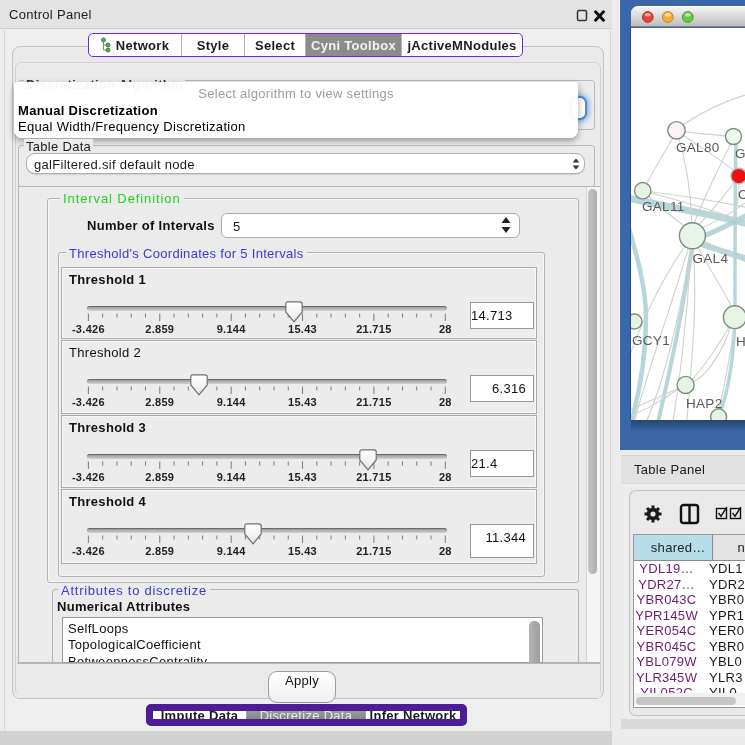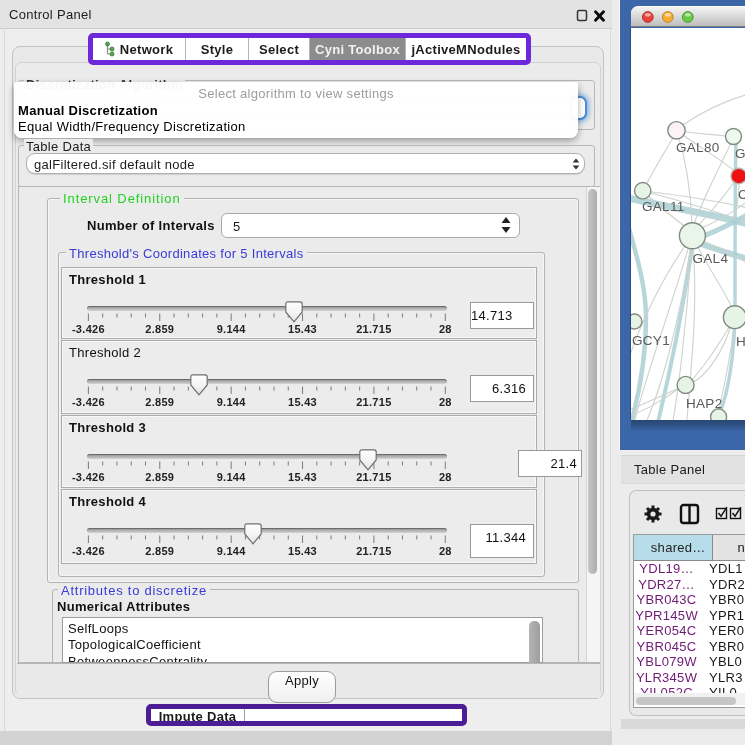--- a/index.html
+++ b/index.html
@@ -21,21 +21,21 @@
     <path d="M21.5 3.8 L29.5 12.2 M29.5 3.8 L21.5 12.2" stroke="#0a0a0a" stroke-width="2.9" stroke-linecap="round"></path>
   </svg>
 
   <div class="abs" style="left:4px;top:28px;width:1px;height:703px;background:#d8d8d8;"></div>
   <div class="abs" style="left:610px;top:28px;width:1px;height:703px;background:#d8d8d8;"></div>
 
   <div class="abs" style="left:12px;top:46px;width:590px;height:651px;background:#e9e9e9;border:1px solid #c3c3c3;border-radius:8px;"></div>
 
   <div class="abs" style="left:15px;top:62px;width:584px;height:632px;background:#ebebeb;border:1px solid #d2d2d2;border-radius:6px;"></div>
 
-  <div class="abs" style="left:88px;top:33px;width:433px;height:22px;background:#fff;border:5px solid #6d28d9;border-radius:5px;overflow:hidden;display:flex;">
+  <div class="abs" style="left:88px;top:33px;width:433px;height:22px;background:#fff;border:1px solid #6d28d9;border-radius:5px;overflow:hidden;display:flex;">
     <div style="width:92px;height:100%;border-right:1px solid #b5b5b5;display:flex;align-items:center;justify-content:center;">
       <svg width="10" height="16" viewBox="0 0 10 16" style="margin-right:5px;">
         <path d="M2.5 3 L2.5 13 M2.5 8 L7 8 M2.5 13 L7 13" stroke="#8a8a8a" stroke-width="1.2" fill="none"></path>
         <circle cx="2.5" cy="3" r="2" fill="#55a855" stroke="#2d7a2d" stroke-width="0.8"></circle>
         <circle cx="7" cy="8" r="2" fill="#55a855" stroke="#2d7a2d" stroke-width="0.8"></circle>
         <circle cx="7" cy="13" r="2" fill="#55a855" stroke="#2d7a2d" stroke-width="0.8"></circle>
       </svg>
       <span class="t13" style="font-weight:bold;">Network</span>
     </div>
     <div class="t13" style="width:62px;height:100%;border-right:1px solid #b5b5b5;display:flex;align-items:center;justify-content:center;font-weight:bold;">Style</div>
@@ -220,21 +220,21 @@
       <svg class="abs" style="left:359.2096px;top:449px;" width="18" height="22" viewBox="0 0 18 22">
     <path d="M 3 0.8 L 15 0.8 Q 17.2 0.8 17.2 3 L 17.2 11 L 9 20.8 L 0.8 11 L 0.8 3 Q 0.8 0.8 3 0.8 Z" fill="url(#g3)" stroke="#6f6f6f" stroke-width="1.2"></path>
     <defs>
           <linearGradient id="g3" x1="0" y1="0" x2="0" y2="1">
       <stop offset="0" stop-color="#ffffff"></stop>
             <stop offset="0.6" stop-color="#f2f2f2"></stop>
             <stop offset="1" stop-color="#e0e0e0"></stop>
     </linearGradient>
         </defs>
   </svg>
-      <div class="abs" style="left:470px;top:450px;width:64px;height:27px;background:#fff;border:1px solid #999;box-sizing:border-box;text-align:right;font-size:13px;line-height:25px;color:#111;padding-right:4px;margin-left:48px;">21.4</div>
+      <div class="abs" style="left:470px;top:450px;width:64px;height:27px;background:#fff;border:1px solid #999;box-sizing:border-box;font-size:13px;line-height:25px;color:#111;padding-right:4px;">21.4</div>
       <div class="abs" style="left:61px;top:489px;width:476px;height:75px;background:#ececec;border:1px solid #ababab;box-shadow:inset 0 0 0 1px #f8f8f8;box-sizing:border-box;"></div>
       <div class="abs" style="left:69px;top:494px;font-size:13px;font-weight:bold;color:#111;">Threshold 4</div>
       <div class="abs" style="left:87px;top:527.5px;width:360px;height:5px;border-radius:3px;background:linear-gradient(#9a9a9a,#d5d5d5);border-top:1px solid #6a6a6a;box-sizing:border-box;"></div>
       <svg class="abs" style="left:61px;top:535px;" width="476" height="9" viewBox="0 0 476 9">
         <line x1="27.400000000000006" y1="0.5" x2="27.400000000000006" y2="8" stroke="#6e6e6e" stroke-width="0.9"></line>
         <line x1="41.676" y1="0.5" x2="41.676" y2="4.5" stroke="#6e6e6e" stroke-width="0.9"></line>
         <line x1="55.952" y1="0.5" x2="55.952" y2="4.5" stroke="#6e6e6e" stroke-width="0.9"></line>
         <line x1="70.22800000000001" y1="0.5" x2="70.22800000000001" y2="4.5" stroke="#6e6e6e" stroke-width="0.9"></line>
         <line x1="84.50400000000002" y1="0.5" x2="84.50400000000002" y2="4.5" stroke="#6e6e6e" stroke-width="0.9"></line>
         <line x1="98.78" y1="0.5" x2="98.78" y2="8" stroke="#6e6e6e" stroke-width="0.9"></line>
@@ -283,21 +283,21 @@
   <div class="abs" style="left:57px;top:599px;font-size:13px;font-weight:bold;color:#111;">Numerical Attributes</div>
   <div class="abs" style="left:62px;top:617px;width:481px;height:46px;background:#fff;border:1px solid #9c9c9c;box-sizing:border-box;overflow:hidden;">
     <div style="font-size:13px;color:#111;padding-left:5px;line-height:16.4px;padding-top:3px;">SelfLoops<br>TopologicalCoefficient<br>BetweennessCentrality</div>
   </div>
   <div class="abs" style="left:529px;top:621px;width:11px;height:42px;background:linear-gradient(90deg,#b4b4b4,#9e9e9e);border-radius:5px 5px 0 0;"></div>
 
   <div class="abs" style="left:17px;top:663px;width:583px;height:34px;background:#e9e9e9;border-top:1px solid #b6b6b6;"></div>
 
   <div class="abs" style="left:268px;top:671px;width:68px;height:32px;background:linear-gradient(#ffffff,#efefef);border:1px solid #9b9b9b;border-radius:9px;box-sizing:border-box;text-align:center;font-size:13px;color:#111;line-height:18px;">Apply</div>
 
-  <div class="abs" style="left:146px;top:704px;width:321px;height:22px;display:flex;background:#fff;border:5px solid #4c1d95;border-radius:5px;overflow:hidden;box-sizing:border-box;flex-direction:column;">
+  <div class="abs" style="left:146px;top:704px;width:321px;height:22px;display:flex;background:#fff;border:7px solid #4c1d95;border-radius:5px;overflow:hidden;box-sizing:border-box;">
     <div class="t13" style="width:93px;border-right:1px solid #9f9f9f;display:flex;align-items:center;justify-content:center;font-weight:bold;">Impute Data</div>
     <div class="t13" style="width:118px;border-right:1px solid #9f9f9f;display:flex;align-items:center;justify-content:center;background:linear-gradient(#9a9a9a,#868686);color:#e8e8e8;font-weight:normal;">Discretize Data</div>
     <div class="t13" style="flex:1;display:flex;align-items:center;justify-content:center;font-weight:bold;">Infer Network</div>
   </div>
 </div>
 
 <div class="abs" style="left:0;top:731px;width:614px;height:14px;background:#d2d2d2;"></div>
 
 <div class="abs" style="left:612px;top:0;width:8px;height:745px;background:#ececec;"></div>
 <div class="abs" style="left:619px;top:0;width:1px;height:450px;background:#f8f8f8;"></div>

